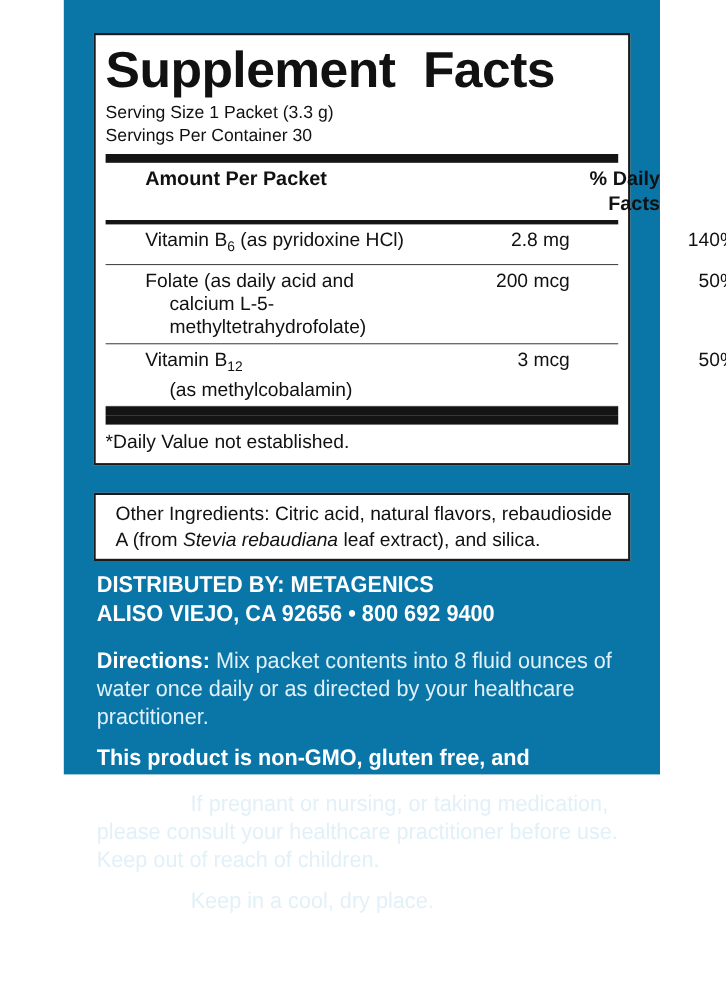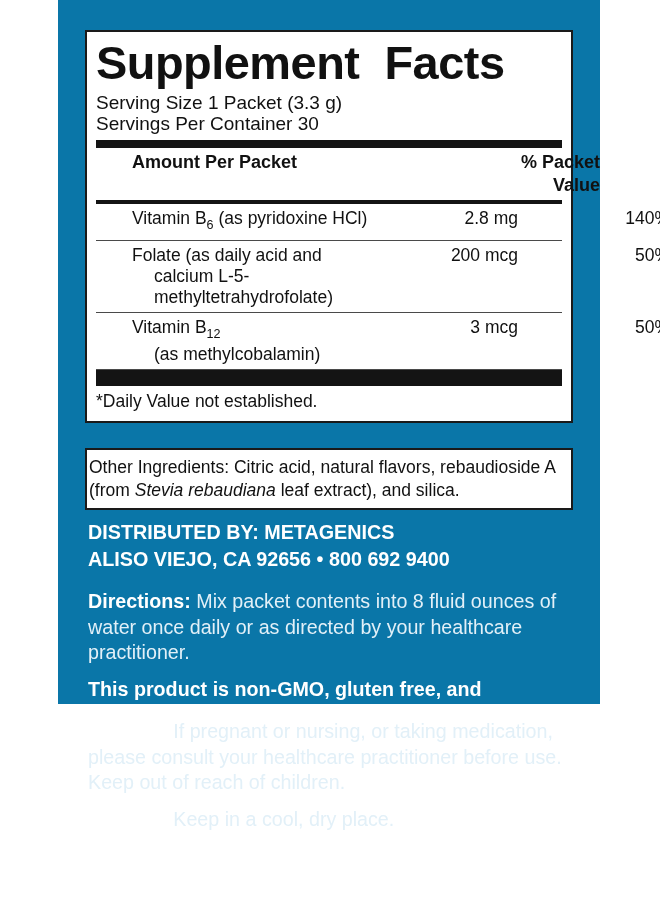--- a/index.html
+++ b/index.html
@@ -49,21 +49,21 @@
     line-height: 54px;
     letter-spacing: -0.5px;
     color: #111111;
     white-space: pre;
     margin: 2px 0 2px 0;
     transform: scaleX(1.02);
     transform-origin: left center;
   }
 
   .serving-line {
-    font-size: 19px;
+    font-size: 16px;
     line-height: 21px;
     color: #111111;
     white-space: nowrap;
   }
 
   
   .rule-thick { height: 8px; background: #141414; margin-top: 6px; }
   .rule-med   { height: 4px; background: #141414; }
   .rule-thin  { height: 1px; background: #4a4a4a; }
   .rule-bar   { height: 8px; background: #141414; }
@@ -114,21 +114,21 @@
     line-height: 21px;
     color: #111111;
     padding: 5px 0 3px 0;
   }
 
   
   .other-ing {
     font-size: 17.5px;
     line-height: 23px;
     color: #111111;
-    padding: 6px 2px 6px 2px;
+    padding: 6px 2px 6px 18px;
   }
   .other-ing i { font-style: italic; }
 
   
   .blue-text {
     position: absolute;
     left: 30px;
     width: 492px;
     color: #eaf4fa;
   }
@@ -172,21 +172,21 @@
       <div class="serving-line">Serving Size 1 Packet (3.3 g)</div>
       <div class="serving-line">Servings Per Container 30</div>
 
       <div class="rule-thick"></div>
 
       <table class="tbl">
         <tbody>
             <tr class="hdr">
           <td class="col-name">Amount Per Packet</td>
           <td class="col-amount"></td>
-          <td class="col-dv col-dv-head">% Packet Value</td>
+          <td class="col-dv col-dv-head">% Daily Facts</td>
         </tr>
       </tbody>
         </table>
 
       <div class="rule-med"></div>
 
       <table class="tbl">
         <tbody>
             <tr class="nutrient-row">
           <td class="col-name">

